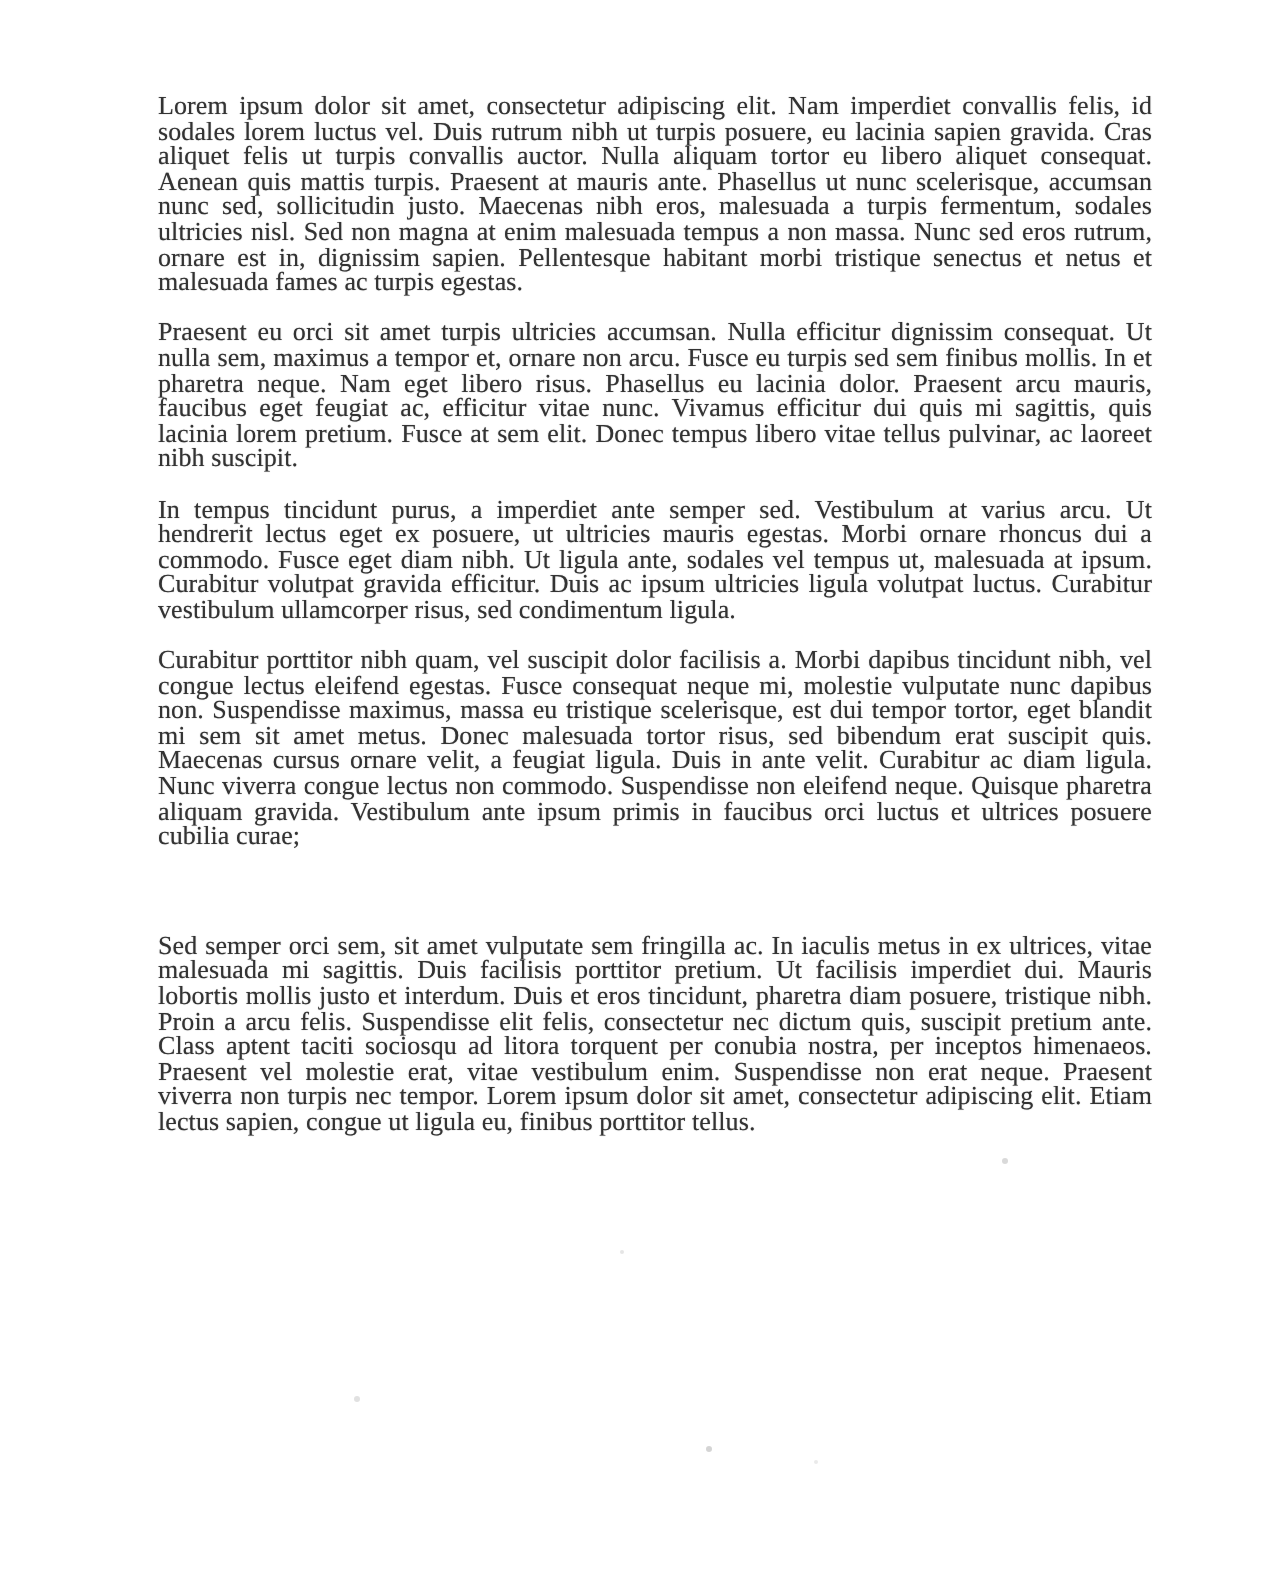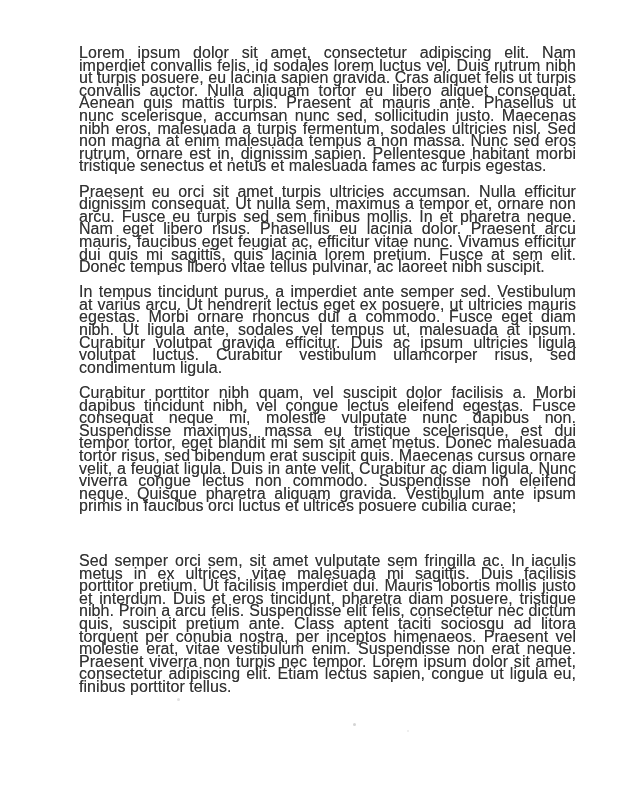--- a/index.html
+++ b/index.html
@@ -21,27 +21,28 @@
     font-family: "Liberation Sans", "DejaVu Sans", sans-serif;
   }
   .text-block {
     position: absolute;
     left: 79px;
     top: 47px;
     width: 497px;
   }
   .text-block p {
     margin: 0 0 12.6px 0;
-    font-size: 16px;
+    font-size: 13px;
     line-height: 12.6px;
     letter-spacing: 0.05px;
     text-align: justify;
     color: var(--text-color);
     
     text-shadow: 0 0 0.5px rgba(55,55,55,0.6);
+    font-family: Liberation Serif, serif;
   }
   .text-block p:last-child { margin-bottom: 0; margin-top: 42px; }
   .speck {
     position: absolute;
     width: 3px;
     height: 3px;
     border-radius: 50%;
     background: #aaaaaa;
     opacity: 0.45;
   }

